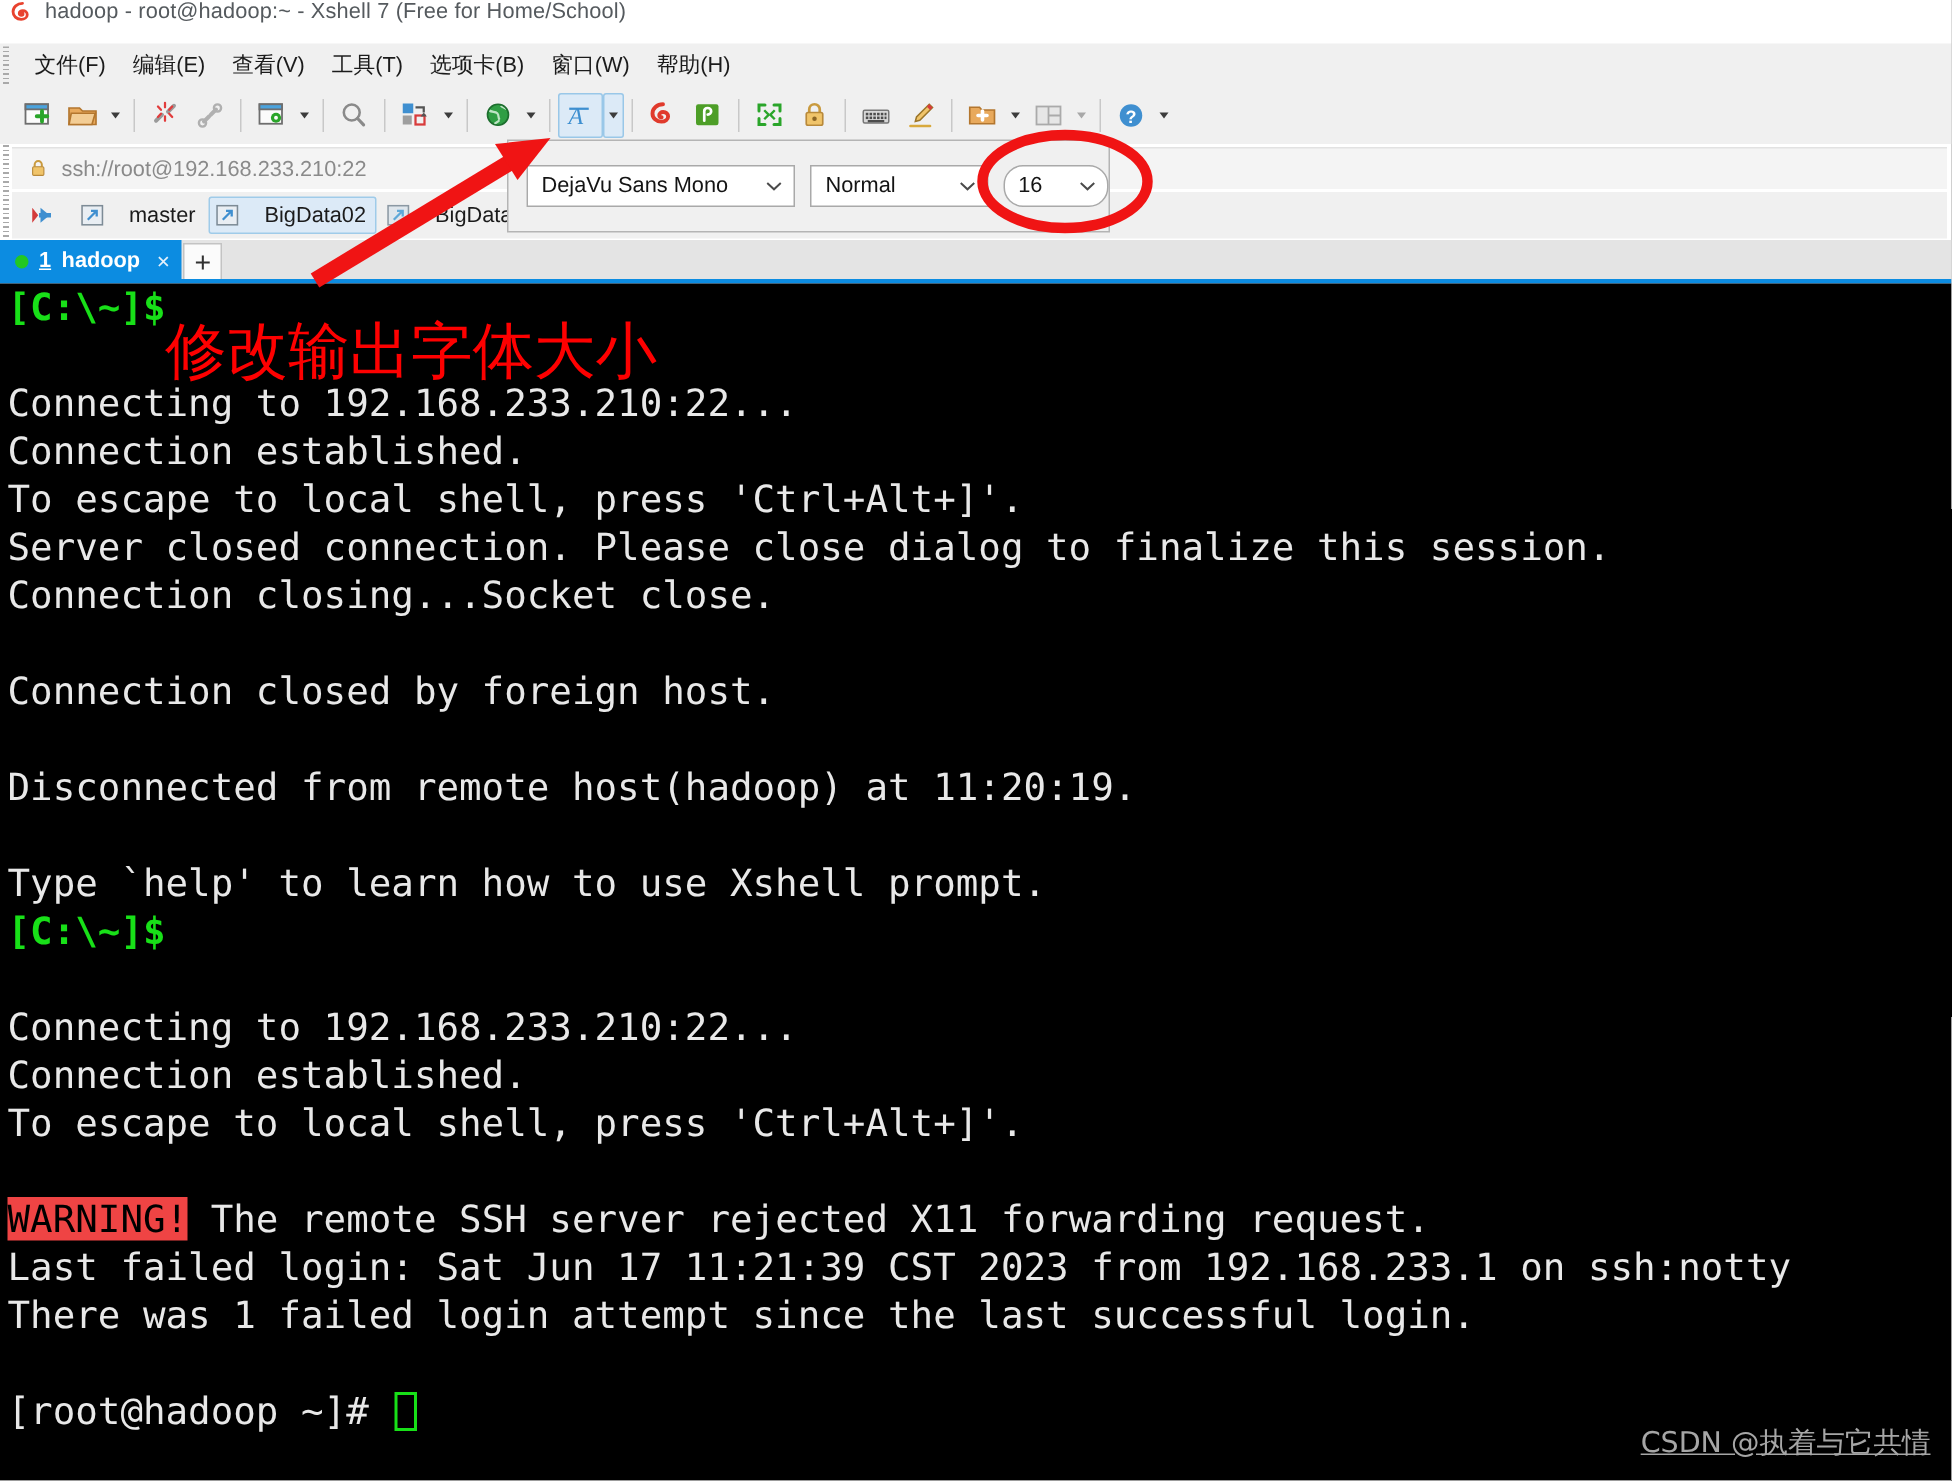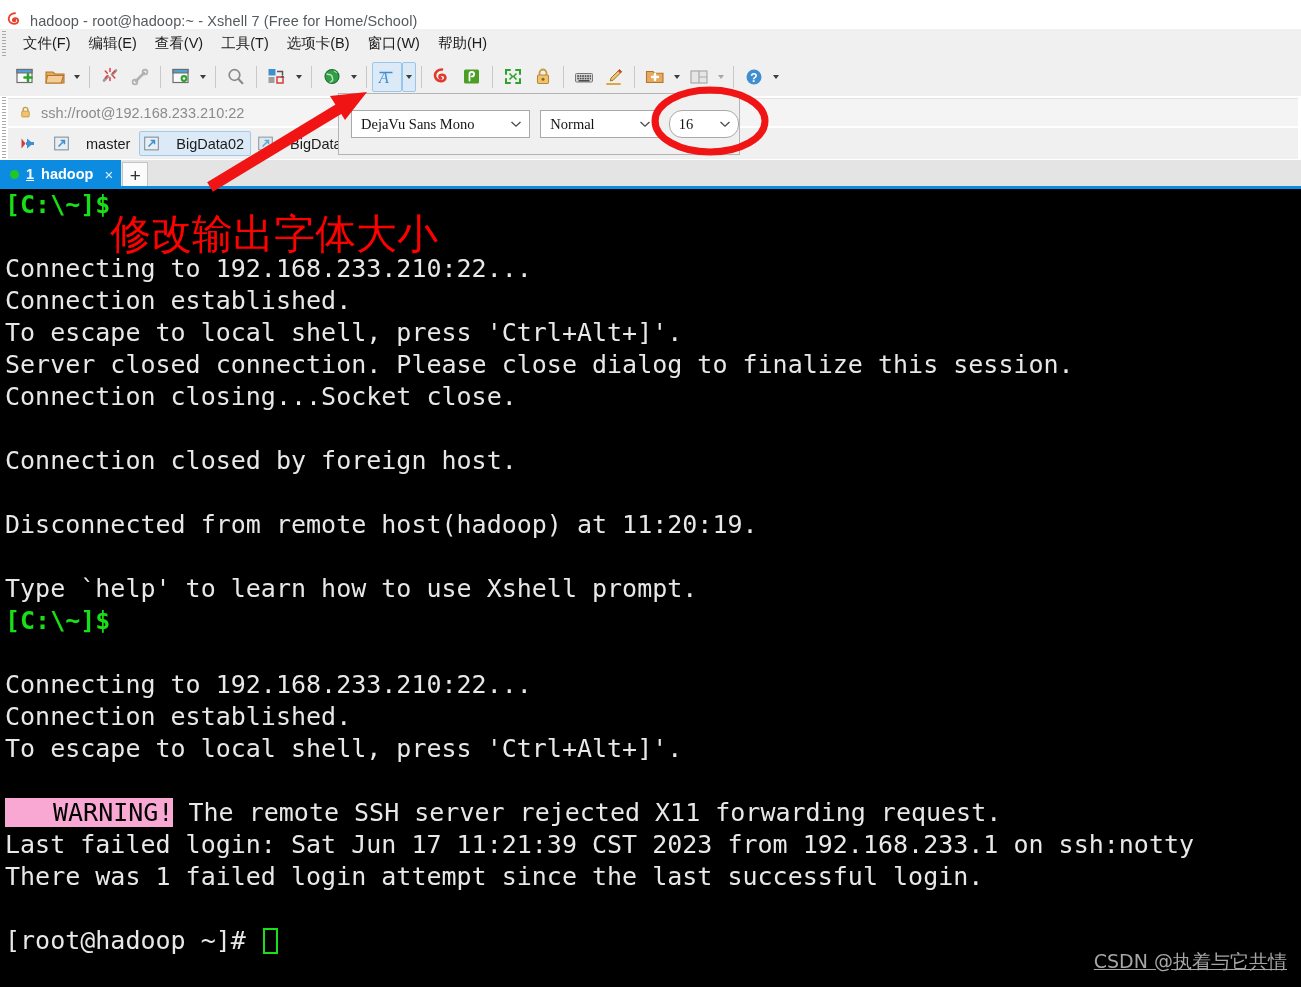--- a/index.html
+++ b/index.html
@@ -14,21 +14,21 @@
     position: relative;
     width: 1301px; height: 987px;
     background: #ffffff;
   }
 
   
   .titlebar {
     position: absolute; left: 0; top: 0;
     width: 1301px; height: 29px;
     background: #ffffff;
-    display: flex; align-items: flex-end;
+    display: flex; align-items: flex-start;
     padding-left: 6px;
   }
   .title-icon {
     width: 18px; height: 18px;
     margin-right: 6px;
     flex: 0 0 auto;
   }
   .title-text {
     font-size: 14.5px;
     color: #555a5e;
@@ -212,23 +212,22 @@
     left: 5px;
     font-size: 25px;
     line-height: 32px;
     height: 32px;
     color: #e8e8e8;
     white-space: pre;
     letter-spacing: 0px;
   }
   .term-line.prompt { color: #18e018; font-weight: bold; }
   .inv {
-    background: #f9a8d4;
+    background: #ef4444;
     color: #000000;
-    padding-left: 48px;
   }
   .cursor-box {
     display: inline-block;
     width: 15px; height: 26px;
     border: 2px solid #18e018;
     vertical-align: -5px;
     margin-left: 2px;
   }
 
   
@@ -264,21 +263,20 @@
     background: #ffffff;
     border: 1px solid #a9a9a9;
     display: flex; align-items: center;
     justify-content: space-between;
     padding: 0 7px 0 9px;
   }
   .combo-val {
     font-size: 14.5px;
     color: #141414;
     white-space: nowrap;
-    font-family: Liberation Serif, serif;
   }
   .combo-arrow {
     margin-left: 10px;
     color: #4a4a4a;
     font-size: 11px;
     line-height: 1;
   }
   #font-family-combo { width: 185px; }
   #font-style-combo  { width: 122px; }
   #font-size-combo   { width: 72px; border-radius: 13px; }

